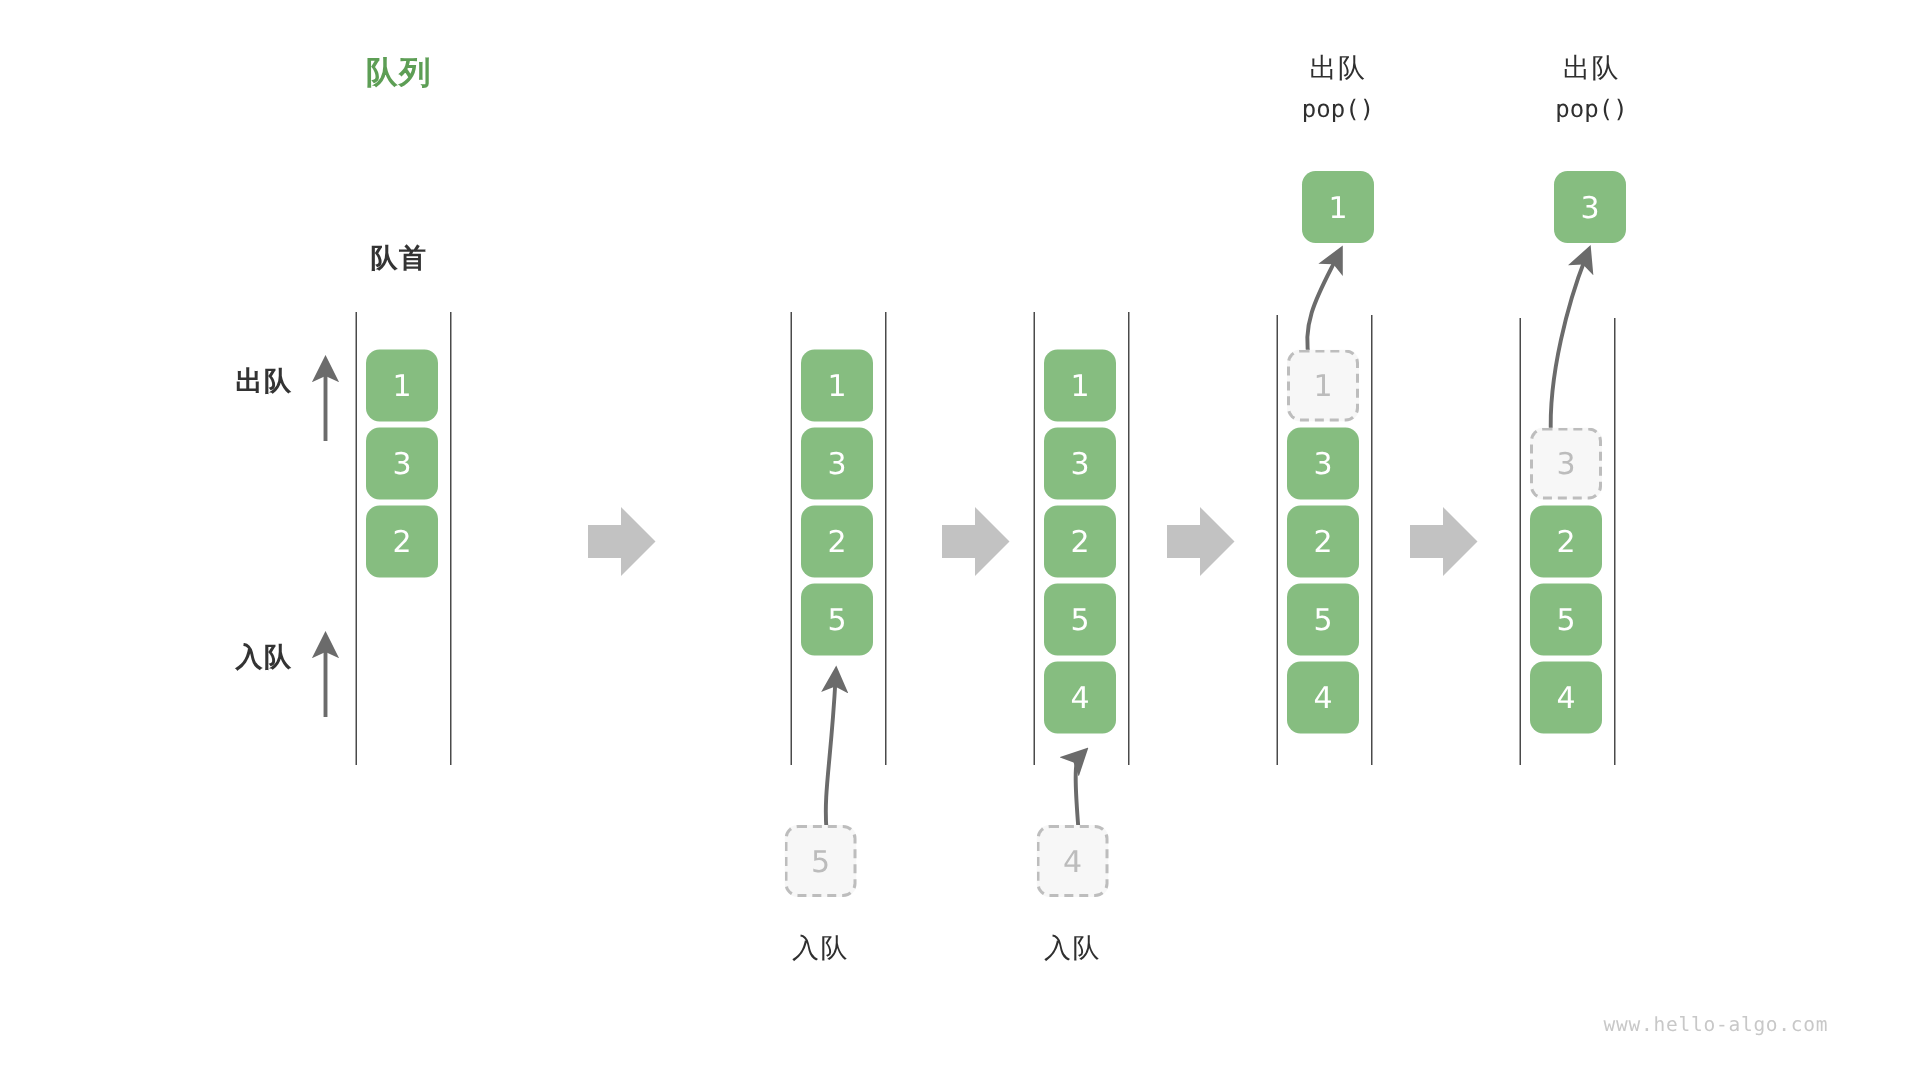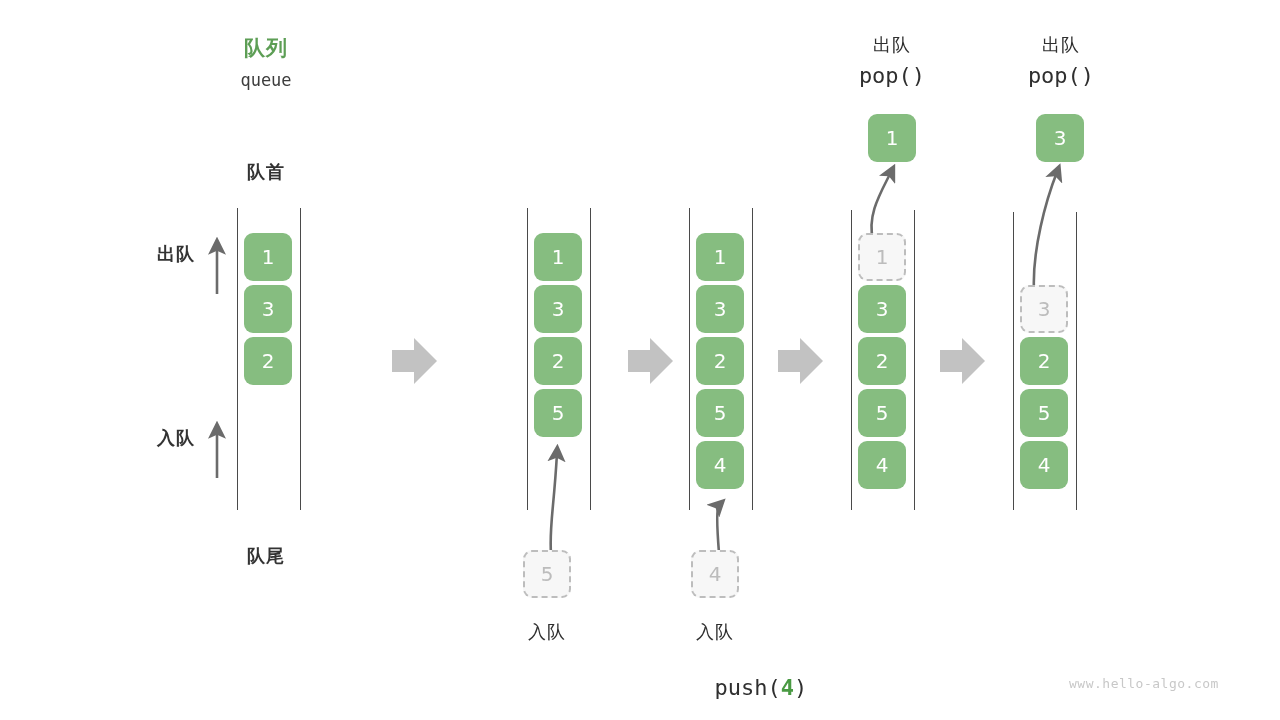--- a/index.html
+++ b/index.html
@@ -50,21 +50,21 @@
   }
   .op-cn {
     font-size: 18px;
     font-weight: normal;
     color: #2f2f2f;
     text-align: center;
     letter-spacing: 1px;
   }
   .op-mono {
     font-family: "DejaVu Sans Mono", "Liberation Mono", monospace;
-    font-size: 22px;
+    font-size: 16px;
     color: #2f2f2f;
     text-align: center;
     white-space: pre;
   }
   .op-mono .hl { color: #4a9a43; font-weight: bold; }
   .watermark {
     font-family: "DejaVu Sans Mono", "Liberation Mono", monospace;
     font-size: 13px;
     color: #c8c8c8;
     letter-spacing: 0.5px;
@@ -146,28 +146,22 @@
       <path d="M778,350 L800,350 L800,338 L823,361 L800,384 L800,372 L778,372 Z"></path>
     </g>
     <g fill="#c2c2c2">
       <path d="M940,350 L962,350 L962,338 L985,361 L962,384 L962,372 L940,372 Z"></path>
     </g>
   </svg>
 
   <div class="abs" style="left:166px; top:34px; width:200px;">
     <div class="title-cn">队列</div>
   </div>
-  <div class="abs" style="left:166px; top:70px; width:200px;">
-    <div class="title-mono">queue</div>
-  </div>
   <div class="abs" style="left:186px; top:160px; width:160px;font-family:Liberation Mono, monospace;">
     <div class="label-cn">队首</div>
-  </div>
-  <div class="abs" style="left:186px; top:544px; width:160px;">
-    <div class="label-cn">队尾</div>
   </div>
   <div class="abs" style="left:148px; top:242px; width:56px;">
     <div class="label-cn">出队</div>
   </div>
   <div class="abs" style="left:148px; top:426px; width:56px;">
     <div class="label-cn">入队</div>
   </div>
 
   <div class="abs" style="left:237px; top:208px; width:64px; height:302px;">
     <div class="rail" style="left:0px; top:0px; height:302px;"></div>
@@ -195,23 +189,20 @@
     <div class="rail" style="left:63px; top:0px; height:302px;"></div>
     <div class="cell filled abs" style="left:7px; top:25px;">1</div>
     <div class="cell filled abs" style="left:7px; top:77px;">3</div>
     <div class="cell filled abs" style="left:7px; top:129px;">2</div>
     <div class="cell filled abs" style="left:7px; top:181px;">5</div>
     <div class="cell filled abs" style="left:7px; top:233px;">4</div>
   </div>
   <div class="cell ghost abs" style="left:691px; top:550px;">4</div>
   <div class="abs" style="left:635px; top:620px; width:160px;">
     <div class="op-cn">入队</div>
-    <div class="op-mono" style="margin-top:6px;">
-      <span>push(</span><span class="hl">4</span><span>)</span>
-    </div>
   </div>
 
   <div class="abs" style="left:812px; top:33px; width:160px;">
     <div class="op-cn">出队</div>
     <div class="op-mono" style="margin-top:6px;">pop()</div>
   </div>
   <div class="cell filled abs" style="left:868px; top:114px;">1</div>
 
   <div class="abs" style="left:851px; top:210px; width:64px; height:300px;">
     <div class="rail" style="left:0px; top:0px; height:300px;"></div>

